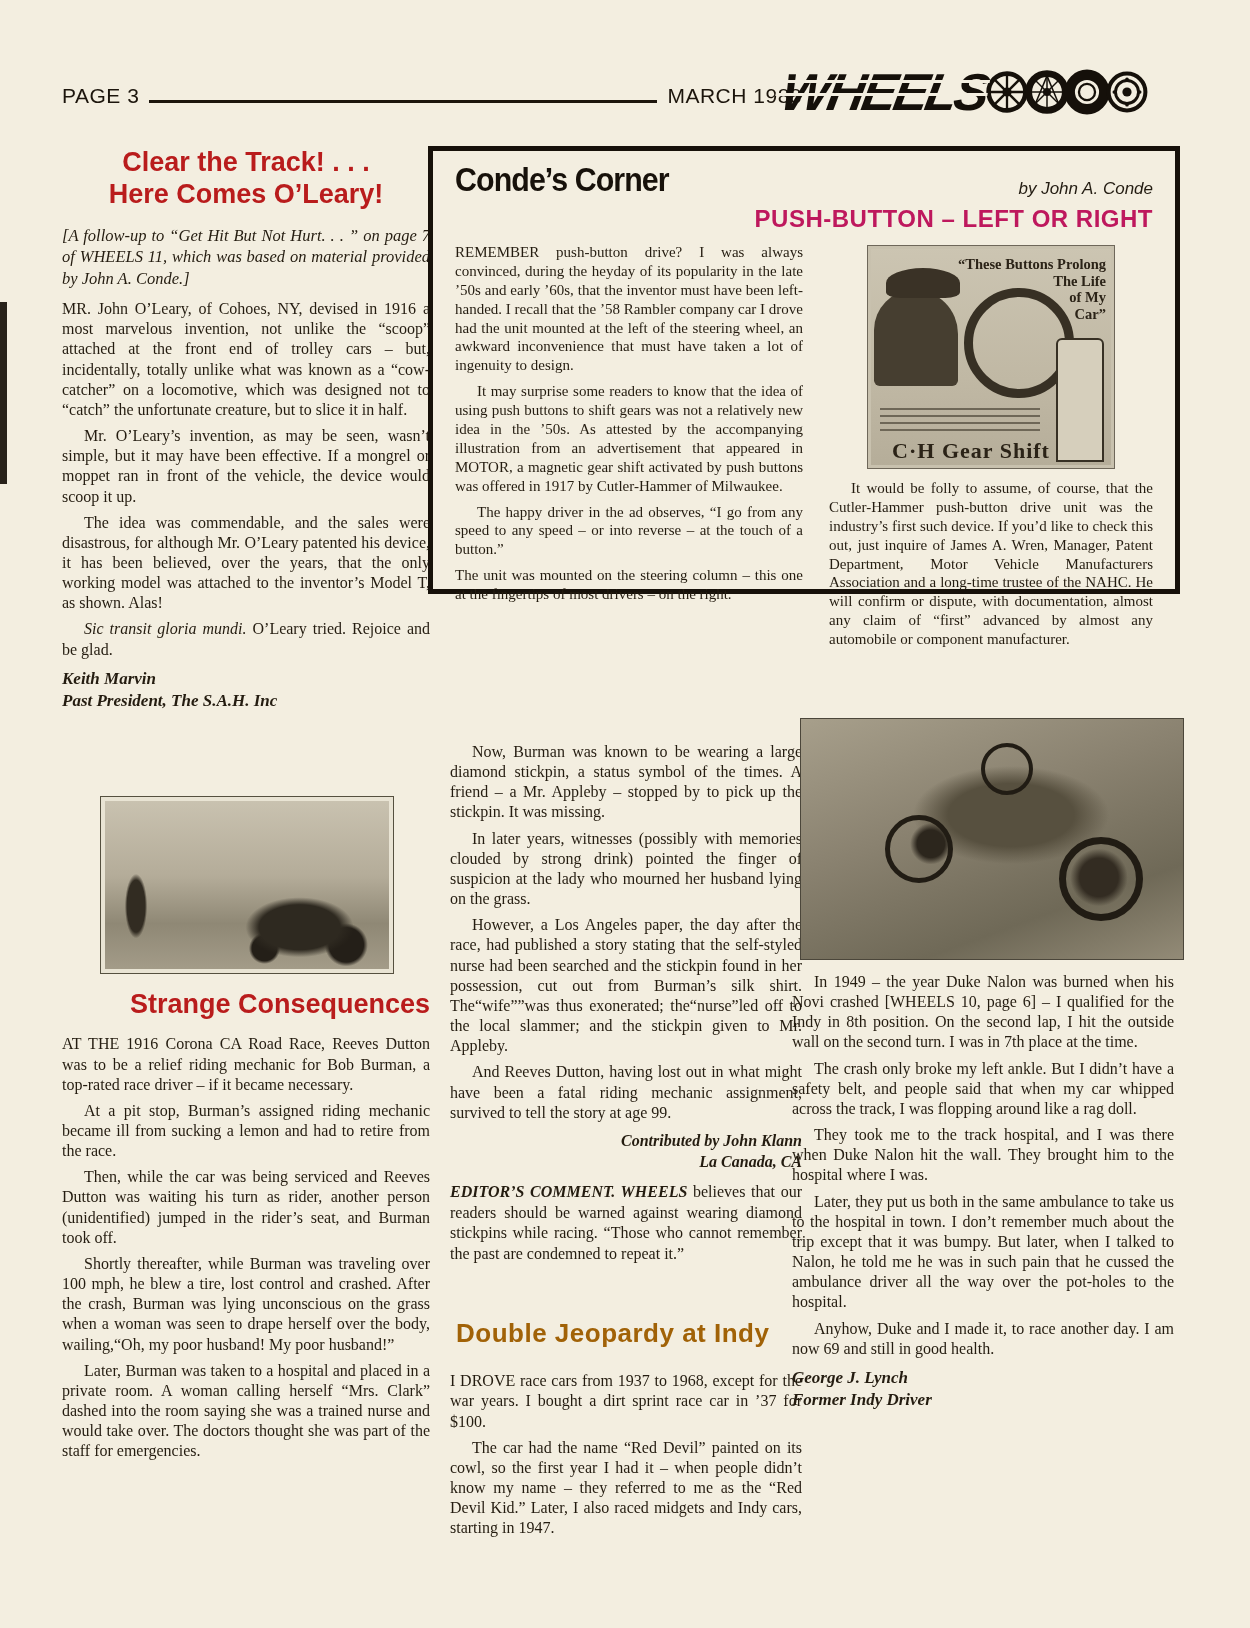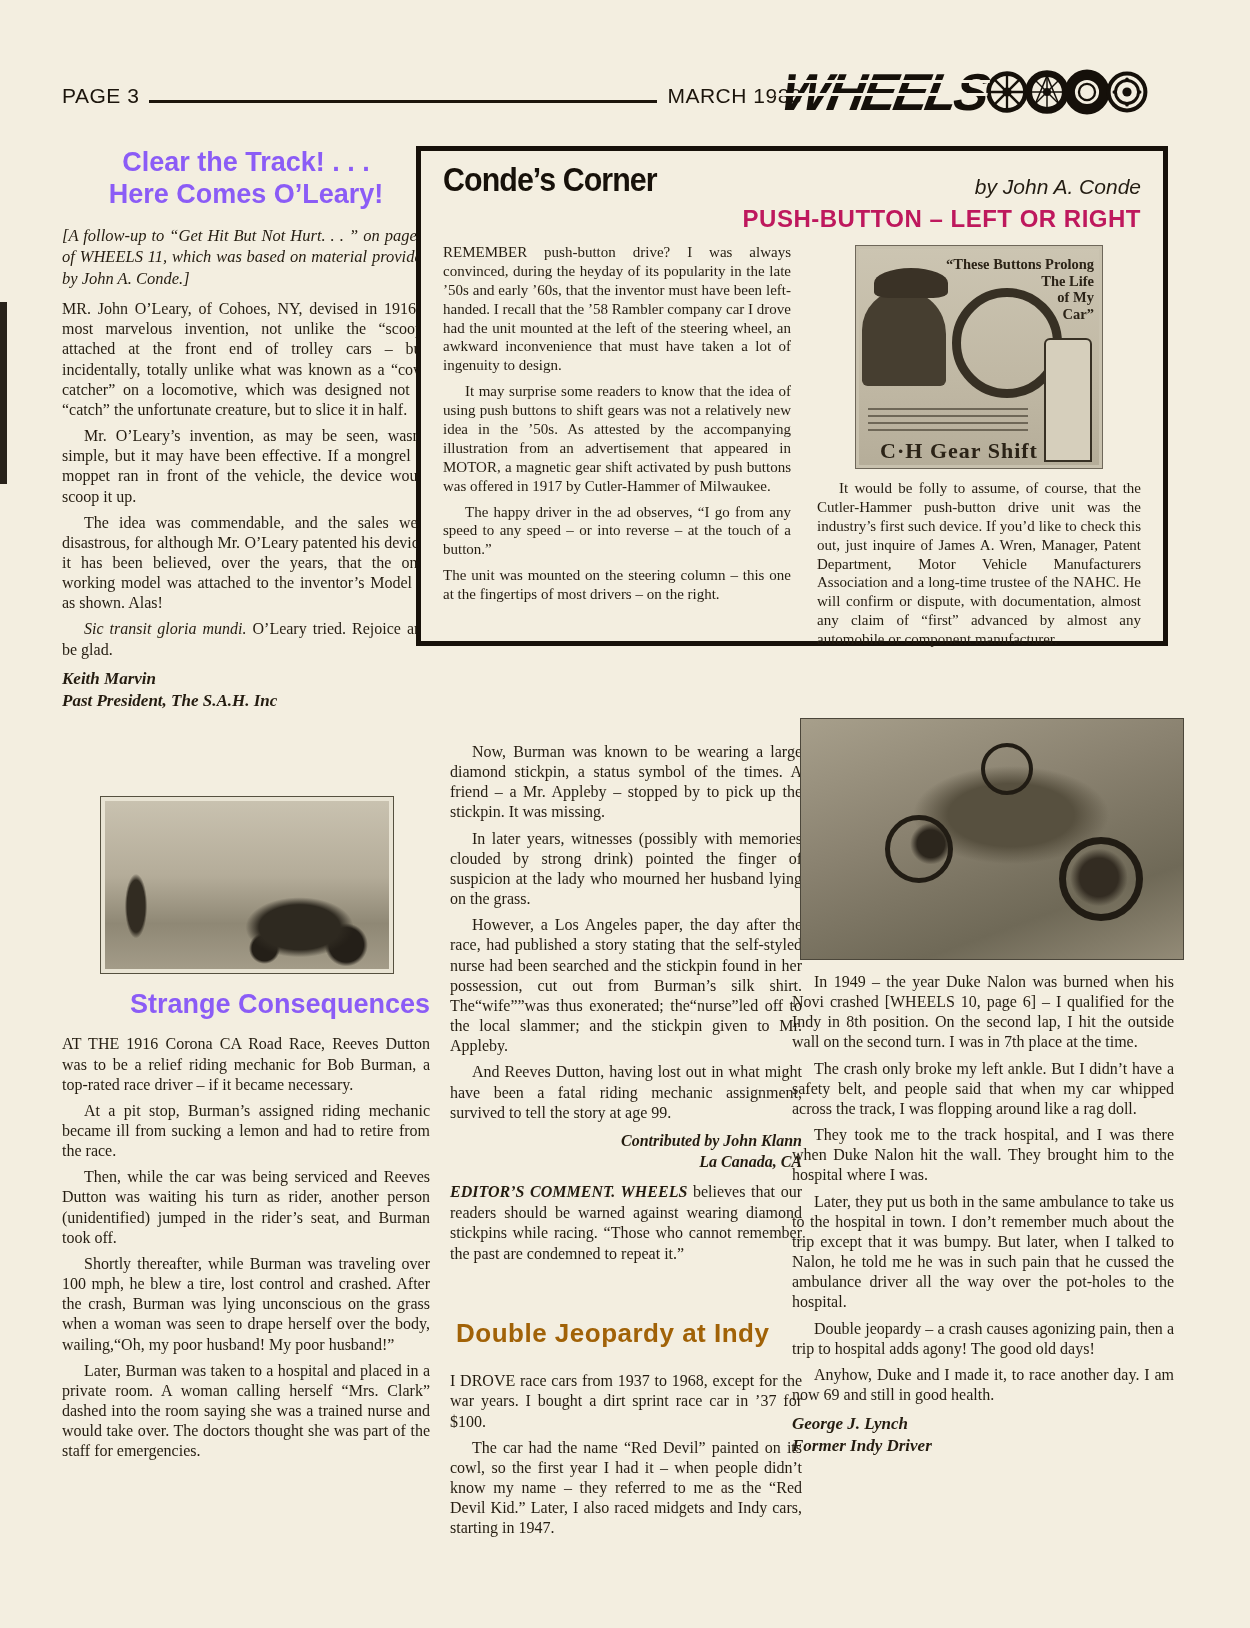--- a/index.html
+++ b/index.html
@@ -18,45 +18,45 @@
     font-family:"Liberation Sans", sans-serif;font-weight:900;font-style:italic;
     font-size:52px;letter-spacing:-3px;color:#15100a;transform:skewX(-10deg);
     position:relative;line-height:1;
   }
   .logo-stripe{position:absolute;left:-6px;right:-2px;height:3px;background:#f3eee0;}
   .logo-wheels{display:flex;margin-left:4px;}
   .logo-wheels svg{margin-left:-6px;}
   
   .col-title{
     font-family:"Liberation Sans", sans-serif;font-weight:bold;
-    font-size:27px;line-height:1.2;text-align:center;color:#8b5cf6;
+    font-size:27px;line-height:1.2;text-align:center;color:#b91c1c;
   }
   .body-p{font-size:16px;line-height:1.26;text-align:justify;margin:0 0 6px 0;}
   .indent{text-indent:22px;}
   .note{font-style:italic;font-size:16.5px;line-height:1.3;text-align:justify;margin:14px 0 10px 0;}
   .sig{font-style:italic;font-weight:bold;font-size:17px;line-height:1.3;text-align:left;margin-top:8px;}
   
   #left-art1{position:absolute;left:62px;top:146px;width:368px;}
   #oleary-photo{position:absolute;left:100px;top:796px;width:292px;height:176px;
     background:
       radial-gradient(90px 50px at 68% 74%, #2e2920 0 45%, #2e292000 60%),
       radial-gradient(36px 36px at 84% 84%, #241f18 0 48%, #241f1800 60%),
       radial-gradient(26px 26px at 56% 86%, #241f18 0 48%, #241f1800 60%),
       radial-gradient(18px 52px at 12% 62%, #322c22 0 50%, #322c2200 62%),
       linear-gradient(180deg,#cac3b1 0%,#b4ac99 45%,#8f8875 72%,#a59d8a 100%);
     border:1px solid #55503f;outline:4px solid #e9e4d4;outline-offset:-5px;}
   #left-art2{position:absolute;left:62px;top:988px;width:368px;}
   #left-art2 .col-title{text-align:right;padding-left:22px;}
   
-  #conde-box{position:absolute;left:416px;top:146px;width:752px;height:500px;
+  #conde-box{position:absolute;left:428px;top:146px;width:752px;height:448px;
     border:5px solid #17110a;background:#f3eee0;box-sizing:border-box;padding:10px 22px 16px 22px;}
   .conde-head{display:flex;align-items:flex-end;justify-content:space-between;}
   .conde-title{font-family:"Liberation Sans", sans-serif;font-weight:900;font-size:33px;
     letter-spacing:-1px;color:#17110a;transform:scaleX(.92);transform-origin:left;}
-  .conde-by{font-family:"Liberation Sans", sans-serif;font-style:italic;font-size:21px;color:#231c12;}
+  .conde-by{font-family:"Liberation Sans", sans-serif;font-style:italic;font-size:17px;color:#231c12;}
   .conde-sub{font-family:"Liberation Sans", sans-serif;font-weight:bold;font-size:24px;
     text-align:right;margin:6px 0 10px 0;letter-spacing:.5px;color:#be185d;}
   .conde-cols{display:flex;gap:26px;}
   .conde-colL{width:348px;}
   .conde-colR{width:324px;}
   .box-p{font-size:15px;line-height:1.26;text-align:justify;margin:0 0 7px 0;}
   
   #ad-image{width:246px;height:222px;margin:2px auto 10px auto;position:relative;
     background:linear-gradient(180deg,#ccc5b2 0%,#c0b8a4 60%,#b5ad99 100%);
     border:1px solid #6e675a;box-shadow:inset 0 0 0 3px #c8c1ae;}
@@ -230,19 +230,18 @@
 <div id="crash-photo">
   <div class="wheel-ring" style="left:84px;top:96px;width:58px;height:58px;"></div>
   <div class="wheel-ring" style="left:258px;top:118px;width:70px;height:70px;border-width:7px;"></div>
   <div class="wheel-ring" style="left:180px;top:24px;width:44px;height:44px;border-width:4px;"></div>
 </div>
 <div id="right-col">
   <p class="body-p indent">In 1949 – the year Duke Nalon was burned when his Novi crashed [WHEELS 10, page 6] – I qualified for the Indy in 8th position. On the second lap, I hit the outside wall on the second turn. I was in 7th place at the time.</p>
   <p class="body-p indent">The crash only broke my left ankle. But I didn’t have a safety belt, and people said that when my car whipped across the track, I was flopping around like a rag doll.</p>
   <p class="body-p indent">They took me to the track hospital, and I was there when Duke Nalon hit the wall. They brought him to the hospital where I was.</p>
   <p class="body-p indent">Later, they put us both in the same ambulance to take us to the hospital in town. I don’t remember much about the trip except that it was bumpy. But later, when I talked to Nalon, he told me he was in such pain that he cussed the ambulance driver all the way over the pot-holes to the hospital.</p>
-  <p class="body-p indent">Double jeopardy – a crash causes agonizing pain, then a trip to hospital adds agony! The good old days!</p>
   <p class="body-p indent">Anyhow, Duke and I made it, to race another day. I am now 69 and still in good health.</p>
   <div class="sig">
     <div>George J. Lynch</div>
     <div>Former Indy Driver</div>
   </div>
 </div>
 
 </body></html>

